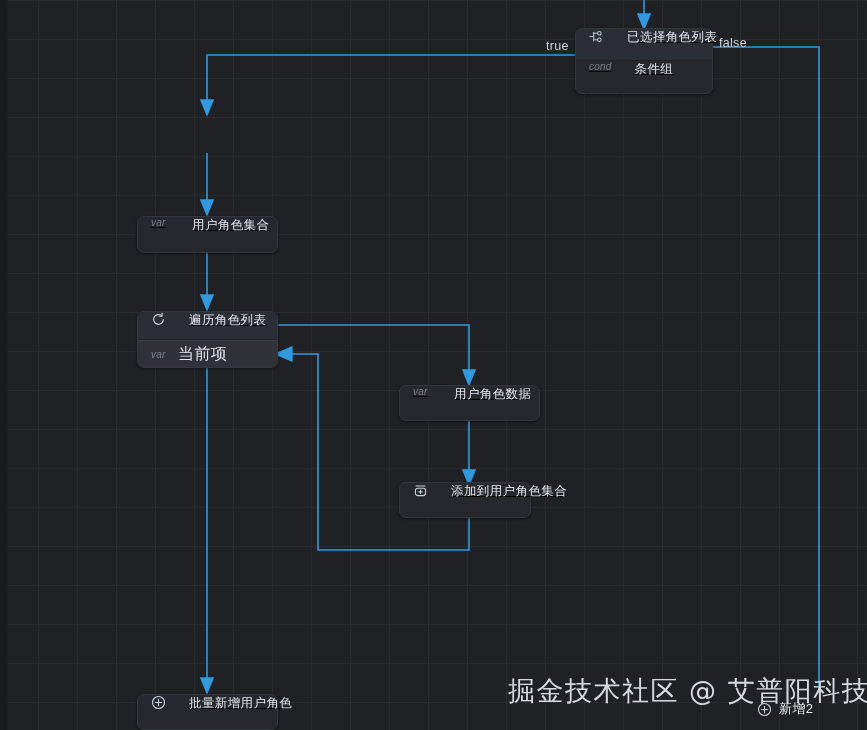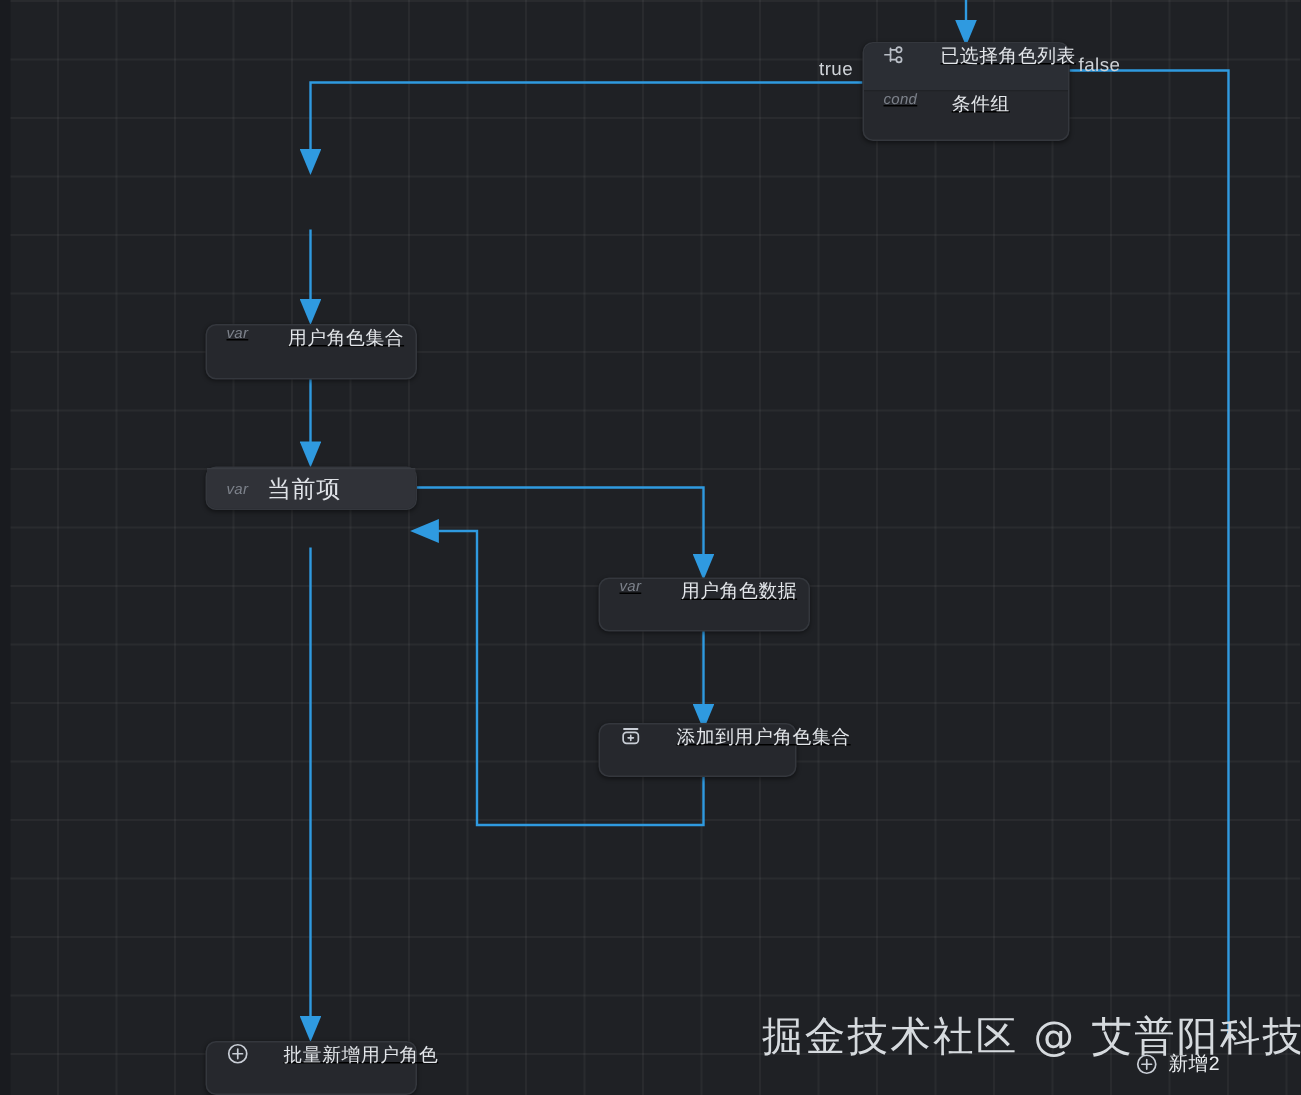--- a/index.html
+++ b/index.html
@@ -190,20 +190,29 @@
 
 
   <div class="node" style="left:137px; top:216px; width:141px;">
     <div class="node-row" style="height:35px;">
       <span class="node-tag">var</span>
       <span class="node-label">用户角色集合</span>
     </div>
   </div>
 
   <div class="node" style="left:137px; top:311px; width:141px;">
+    <div class="node-row hdr-row" style="height:28px;">
+      <span class="icon">
+        <svg viewBox="0 0 16 16">
+          <path d="M13.2,8 A5.2,5.2 0 1 1 11.3,3.9" fill="none" stroke="#c9ced6" stroke-width="1.25" stroke-linecap="round"></path>
+          <path d="M11.8,1.2 L11.8,4.5 L8.6,4.5" fill="none" stroke="#c9ced6" stroke-width="1.25" stroke-linecap="round" stroke-linejoin="round"></path>
+        </svg>
+      </span>
+      <span class="node-label">遍历角色列表</span>
+    </div>
     <div class="sub-row">
       <span class="node-tag">var</span>
       <span class="node-label">当前项</span>
     </div>
   </div>
 
   <div class="node" style="left:399px; top:385px; width:141px;">
     <div class="node-row" style="height:34px;">
       <span class="node-tag">var</span>
       <span class="node-label">用户角色数据</span>

